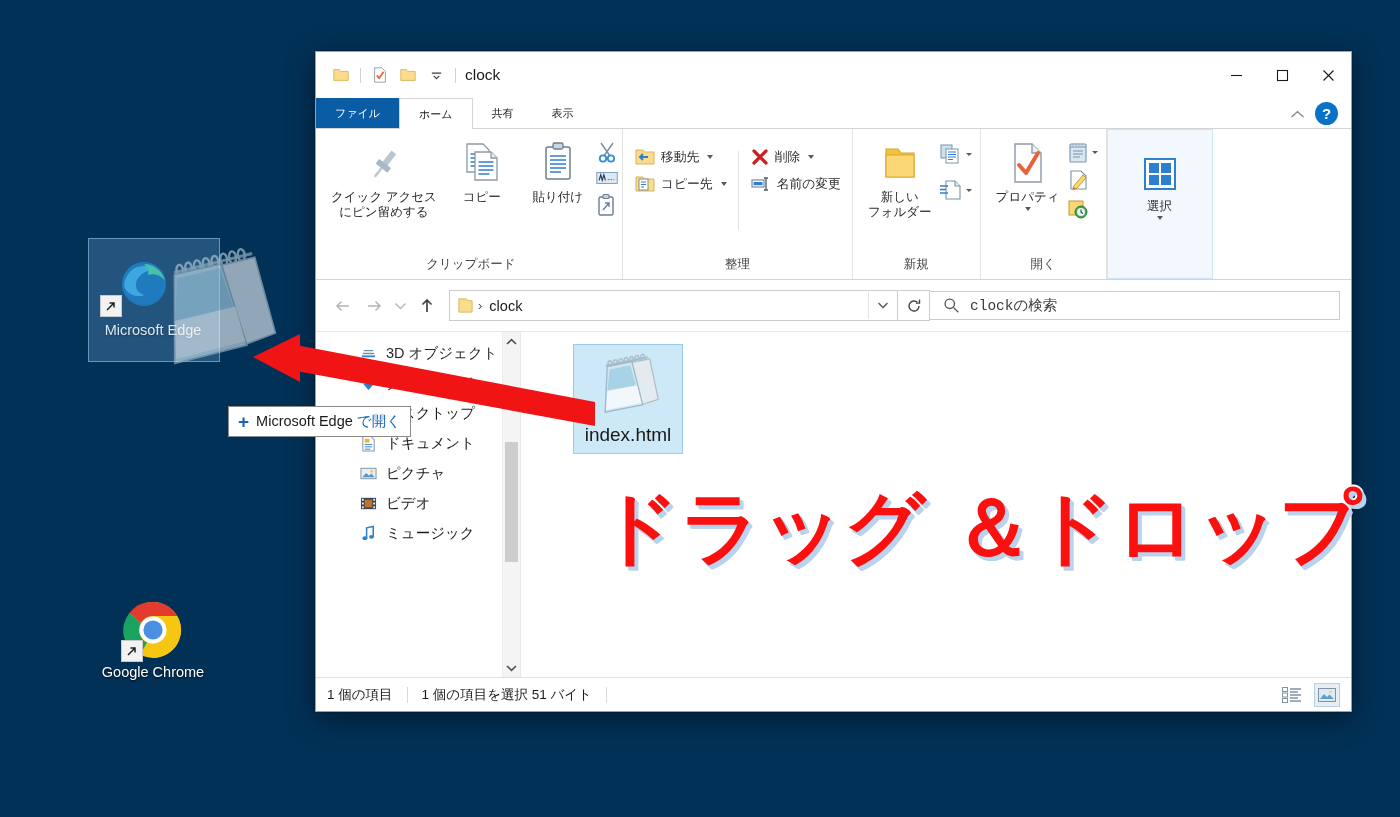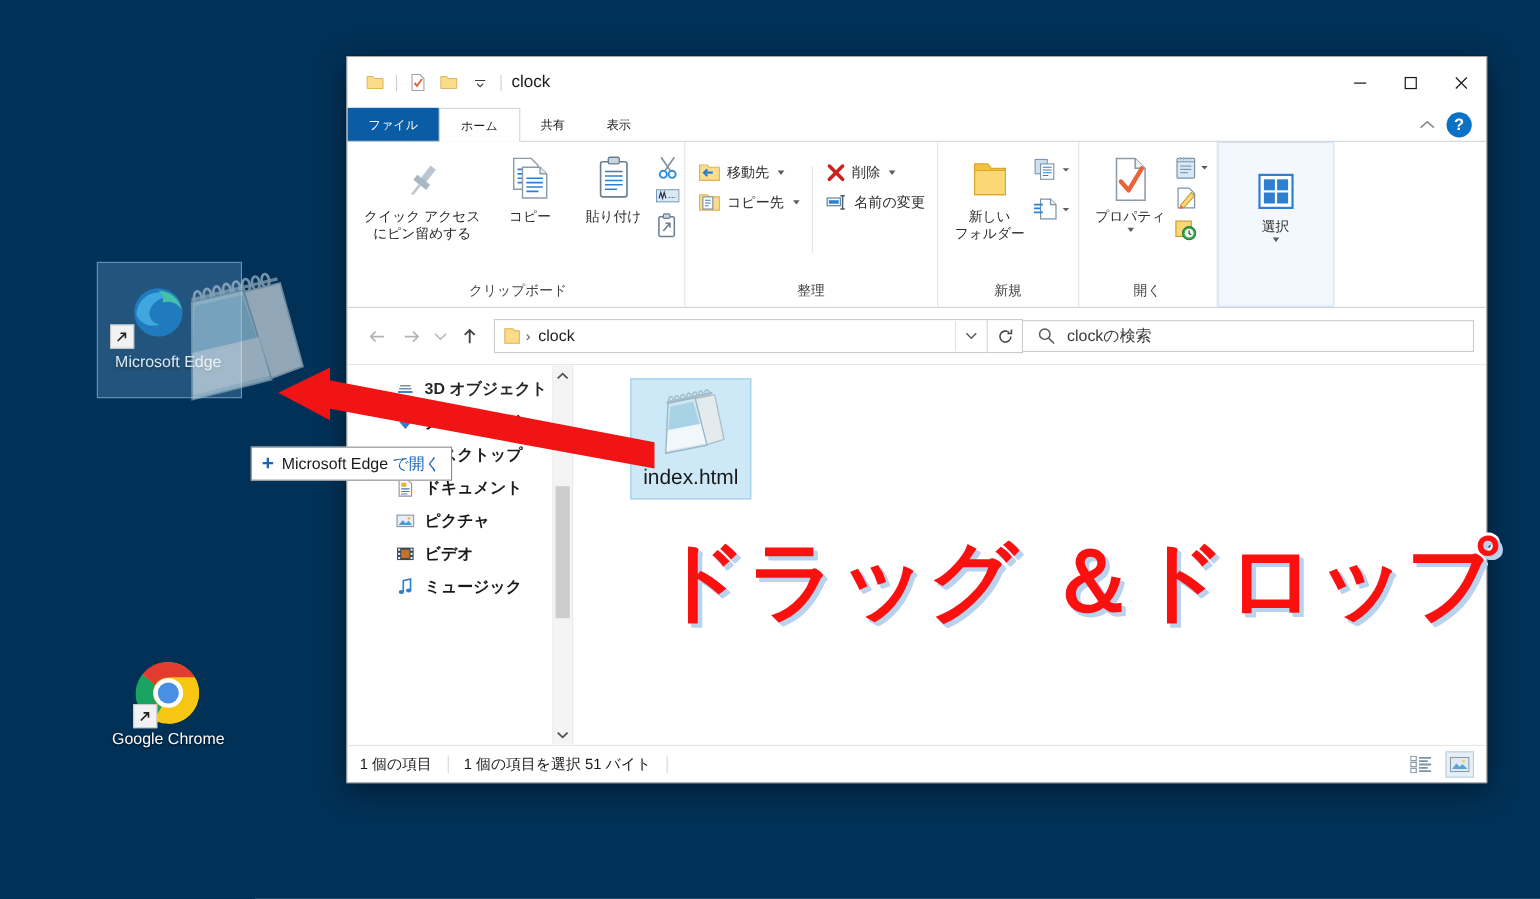--- a/index.html
+++ b/index.html
@@ -138,31 +138,31 @@
   .crumb{font-size:14.5px;color:#1a1a1a;padding:0 4px;}
   .crumb-sep{color:#555;font-size:13px;padding:0 3px;}
   .addr-right{display:flex;align-items:center;}
   .addr-btn{width:28px;height:27px;display:flex;align-items:center;justify-content:center;border-left:1px solid #e3e3e3;}
   #refresh-btn{
     width:31px;height:29px;border:1px solid #ccc;border-left:none;
     display:flex;align-items:center;justify-content:center;background:#fff;
   }
   #searchbox{
     width:410px;height:29px;border:1px solid #ccc;border-left:none;
-    display:flex;align-items:center;gap:10px;padding-left:13px;box-sizing:border-box;background:#fff;
+    display:flex;align-items:center;gap:10px;padding-left:13px;box-sizing:border-box;background:#fff;font-family:Liberation Mono, monospace;
   }
   #search-ph{font-size:14.5px;color:#3a3a3a;}
 
   
   #mainarea{flex:1;display:flex;min-height:0;border-top:1px solid #e6e6e6;}
   #navpane{
     width:204px;flex:0 0 204px;background:#fff;position:relative;
     padding-top:6px;box-sizing:border-box;overflow:hidden;
   }
-  .navitem{display:flex;align-items:center;gap:9px;height:30px;padding-left:43px;font-weight:bold;}
+  .navitem{display:flex;align-items:center;gap:9px;height:30px;padding-left:43px;}
   .navitem .nl{font-size:14.5px;color:#1a1a1a;white-space:nowrap;}
   .navicon{width:18px;height:18px;display:flex;align-items:center;justify-content:center;}
   #navscroll{
     position:absolute;right:0;top:0;bottom:0;width:17px;background:#f4f4f4;
     border-left:1px solid #ededed;
   }
   .sb-arrow{height:19px;display:flex;align-items:center;justify-content:center;}
   #sb-thumb{position:absolute;left:2px;right:2px;top:110px;height:120px;background:#cdcdcd;}
   #filepane{flex:1;background:#fff;position:relative;border-left:1px solid #e9e9e9;}
 

